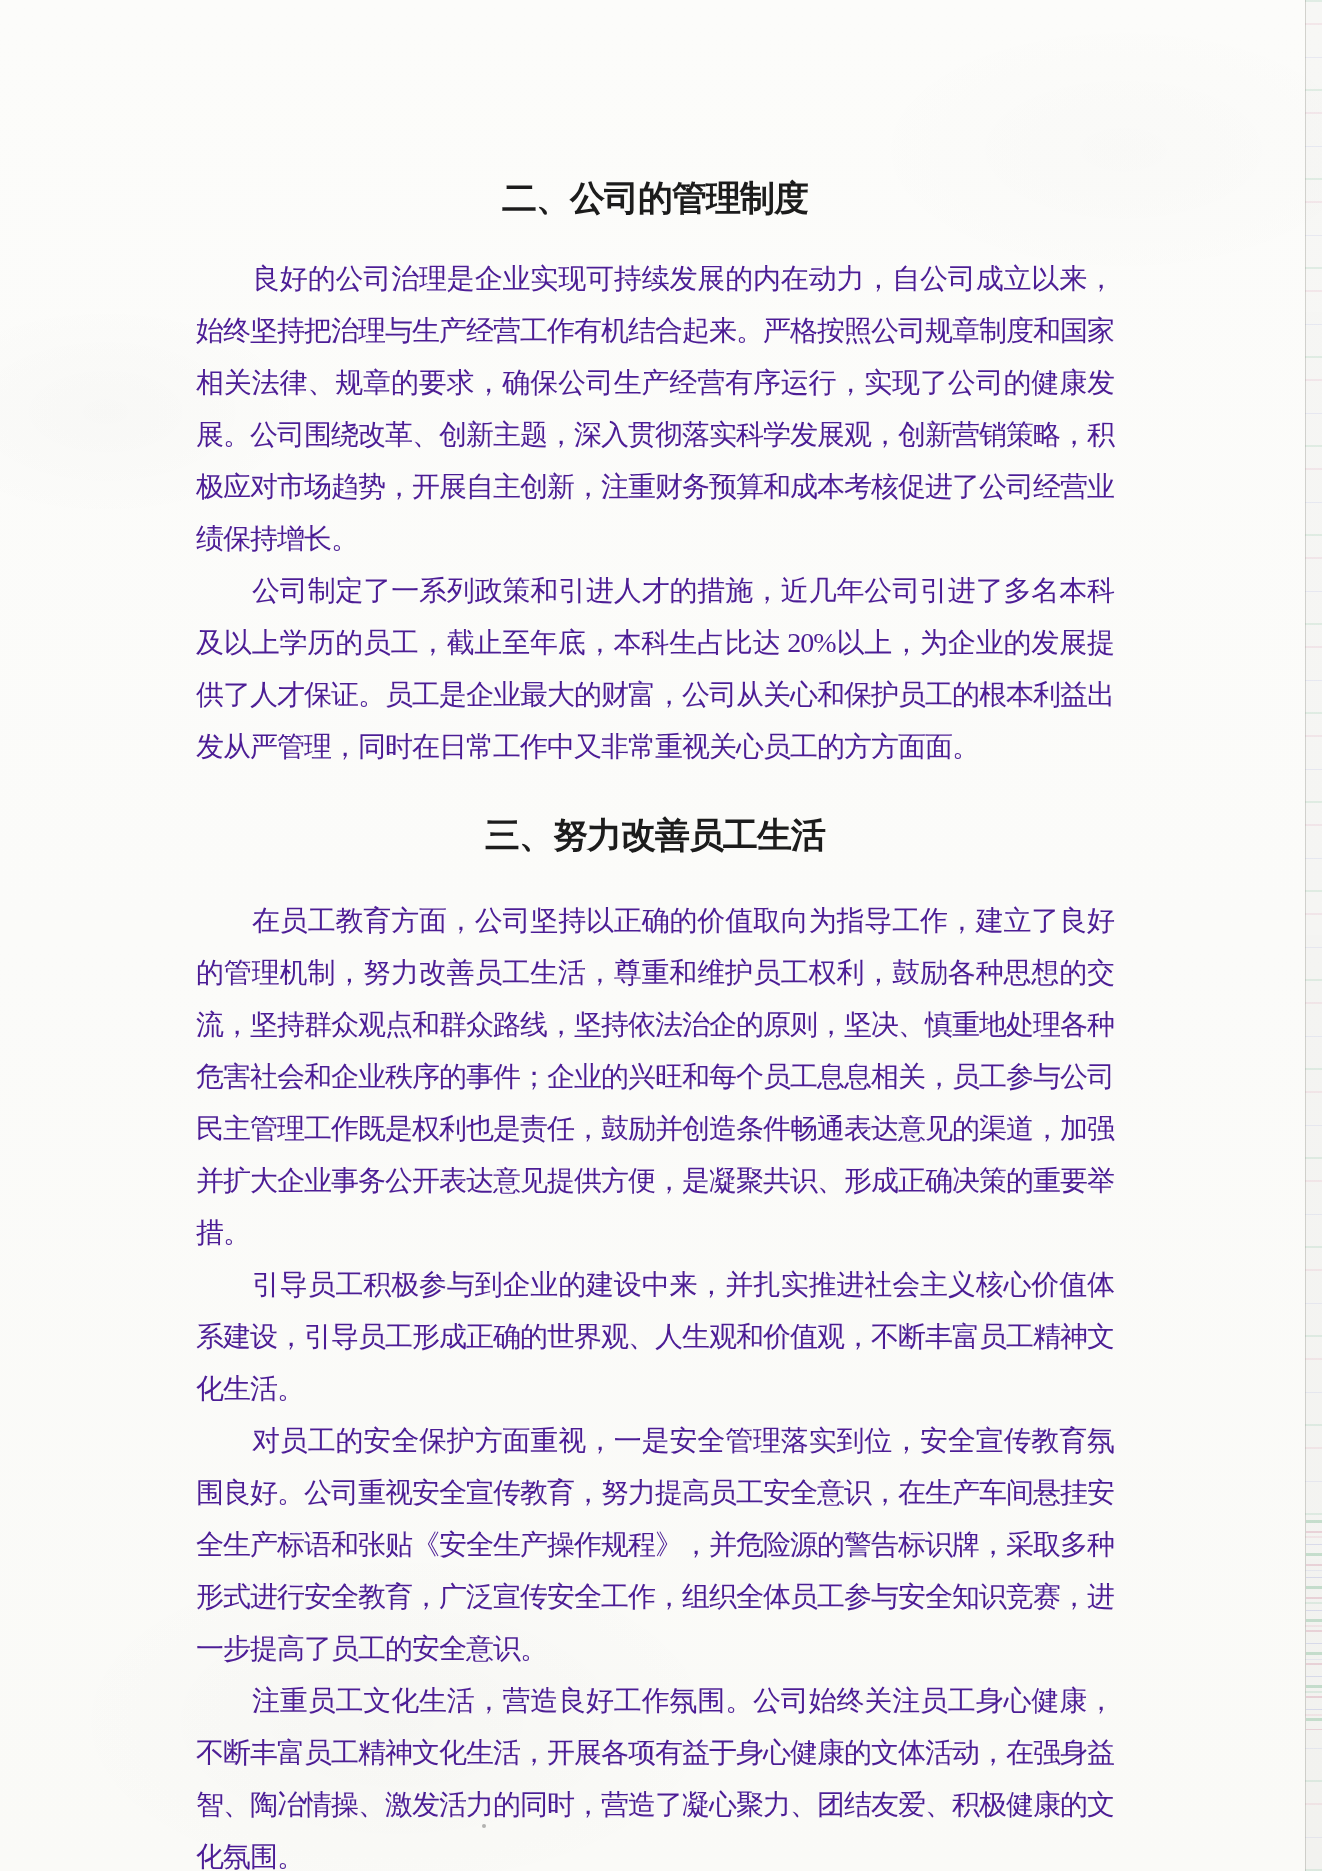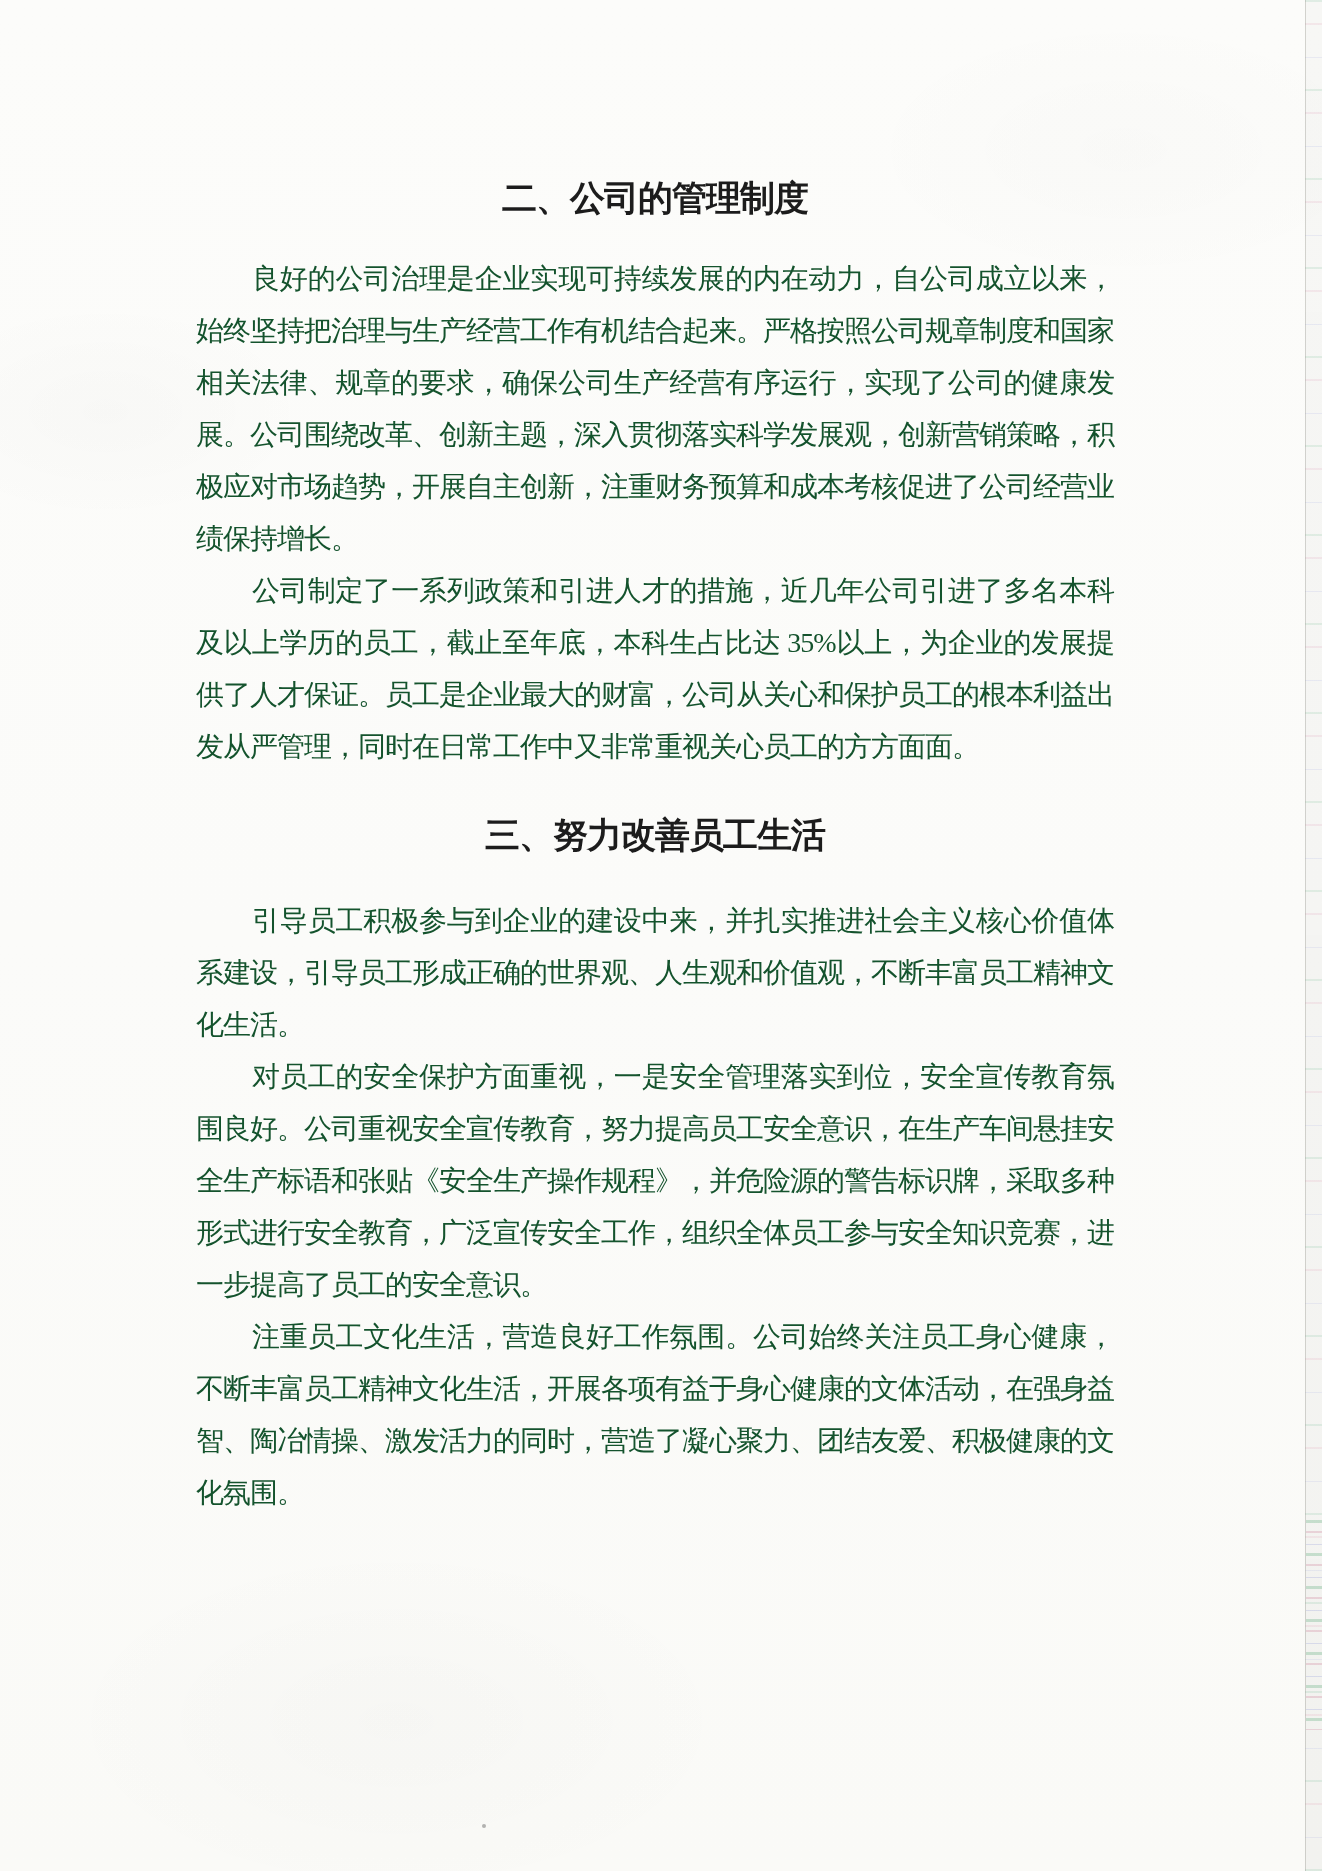--- a/index.html
+++ b/index.html
@@ -40,21 +40,21 @@
     letter-spacing: -1px;
     color: #1c1c1c;
   }
   .h-first { margin-top: 175px; margin-bottom: 30px; }
   .h-second { margin-top: 39px; margin-bottom: 35px; }
   .para {
     margin: 0;
     font-size: 28px;
     line-height: 52px;
     letter-spacing: -1px;
-    color: #14532d;
+    color: #4c1d95;
     text-align: justify;
     text-justify: inter-ideograph;
     text-indent: 2em;
   }
   
   .scan-strip {
     position: absolute;
     top: 0;
     right: 0;
     width: 16px;
@@ -99,24 +99,25 @@
 <body>
 
 <div class="paper"></div>
 
 <div class="content">
 
   <h2 class="section-heading h-first">二、公司的管理制度</h2>
 
   <p class="para">良好的公司治理是企业实现可持续发展的内在动力，自公司成立以来，始终坚持把治理与生产经营工作有机结合起来。严格按照公司规章制度和国家相关法律、规章的要求，确保公司生产经营有序运行，实现了公司的健康发展。公司围绕改革、创新主题，深入贯彻落实科学发展观，创新营销策略，积极应对市场趋势，开展自主创新，注重财务预算和成本考核促进了公司经营业绩保持增长。</p>
 
-  <p class="para">公司制定了一系列政策和引进人才的措施，近几年公司引进了多名本科及以上学历的员工，截止至年底，本科生占比达 35%以上，为企业的发展提供了人才保证。员工是企业最大的财富，公司从关心和保护员工的根本利益出发从严管理，同时在日常工作中又非常重视关心员工的方方面面。</p>
+  <p class="para">公司制定了一系列政策和引进人才的措施，近几年公司引进了多名本科及以上学历的员工，截止至年底，本科生占比达 20%以上，为企业的发展提供了人才保证。员工是企业最大的财富，公司从关心和保护员工的根本利益出发从严管理，同时在日常工作中又非常重视关心员工的方方面面。</p>
 
   <h2 class="section-heading h-second">三、努力改善员工生活</h2>
 
+  <p class="para">在员工教育方面，公司坚持以正确的价值取向为指导工作，建立了良好的管理机制，努力改善员工生活，尊重和维护员工权利，鼓励各种思想的交流，坚持群众观点和群众路线，坚持依法治企的原则，坚决、慎重地处理各种危害社会和企业秩序的事件；企业的兴旺和每个员工息息相关，员工参与公司民主管理工作既是权利也是责任，鼓励并创造条件畅通表达意见的渠道，加强并扩大企业事务公开表达意见提供方便，是凝聚共识、形成正确决策的重要举措。</p>
 
   <p class="para">引导员工积极参与到企业的建设中来，并扎实推进社会主义核心价值体系建设，引导员工形成正确的世界观、人生观和价值观，不断丰富员工精神文化生活。</p>
 
   <p class="para">对员工的安全保护方面重视，一是安全管理落实到位，安全宣传教育氛围良好。公司重视安全宣传教育，努力提高员工安全意识，在生产车间悬挂安全生产标语和张贴《安全生产操作规程》，并危险源的警告标识牌，采取多种形式进行安全教育，广泛宣传安全工作，组织全体员工参与安全知识竞赛，进一步提高了员工的安全意识。</p>
 
   <p class="para">注重员工文化生活，营造良好工作氛围。公司始终关注员工身心健康，不断丰富员工精神文化生活，开展各项有益于身心健康的文体活动，在强身益智、陶冶情操、激发活力的同时，营造了凝心聚力、团结友爱、积极健康的文化氛围。</p>
 
 </div>
 
 <div class="scan-strip"></div>

